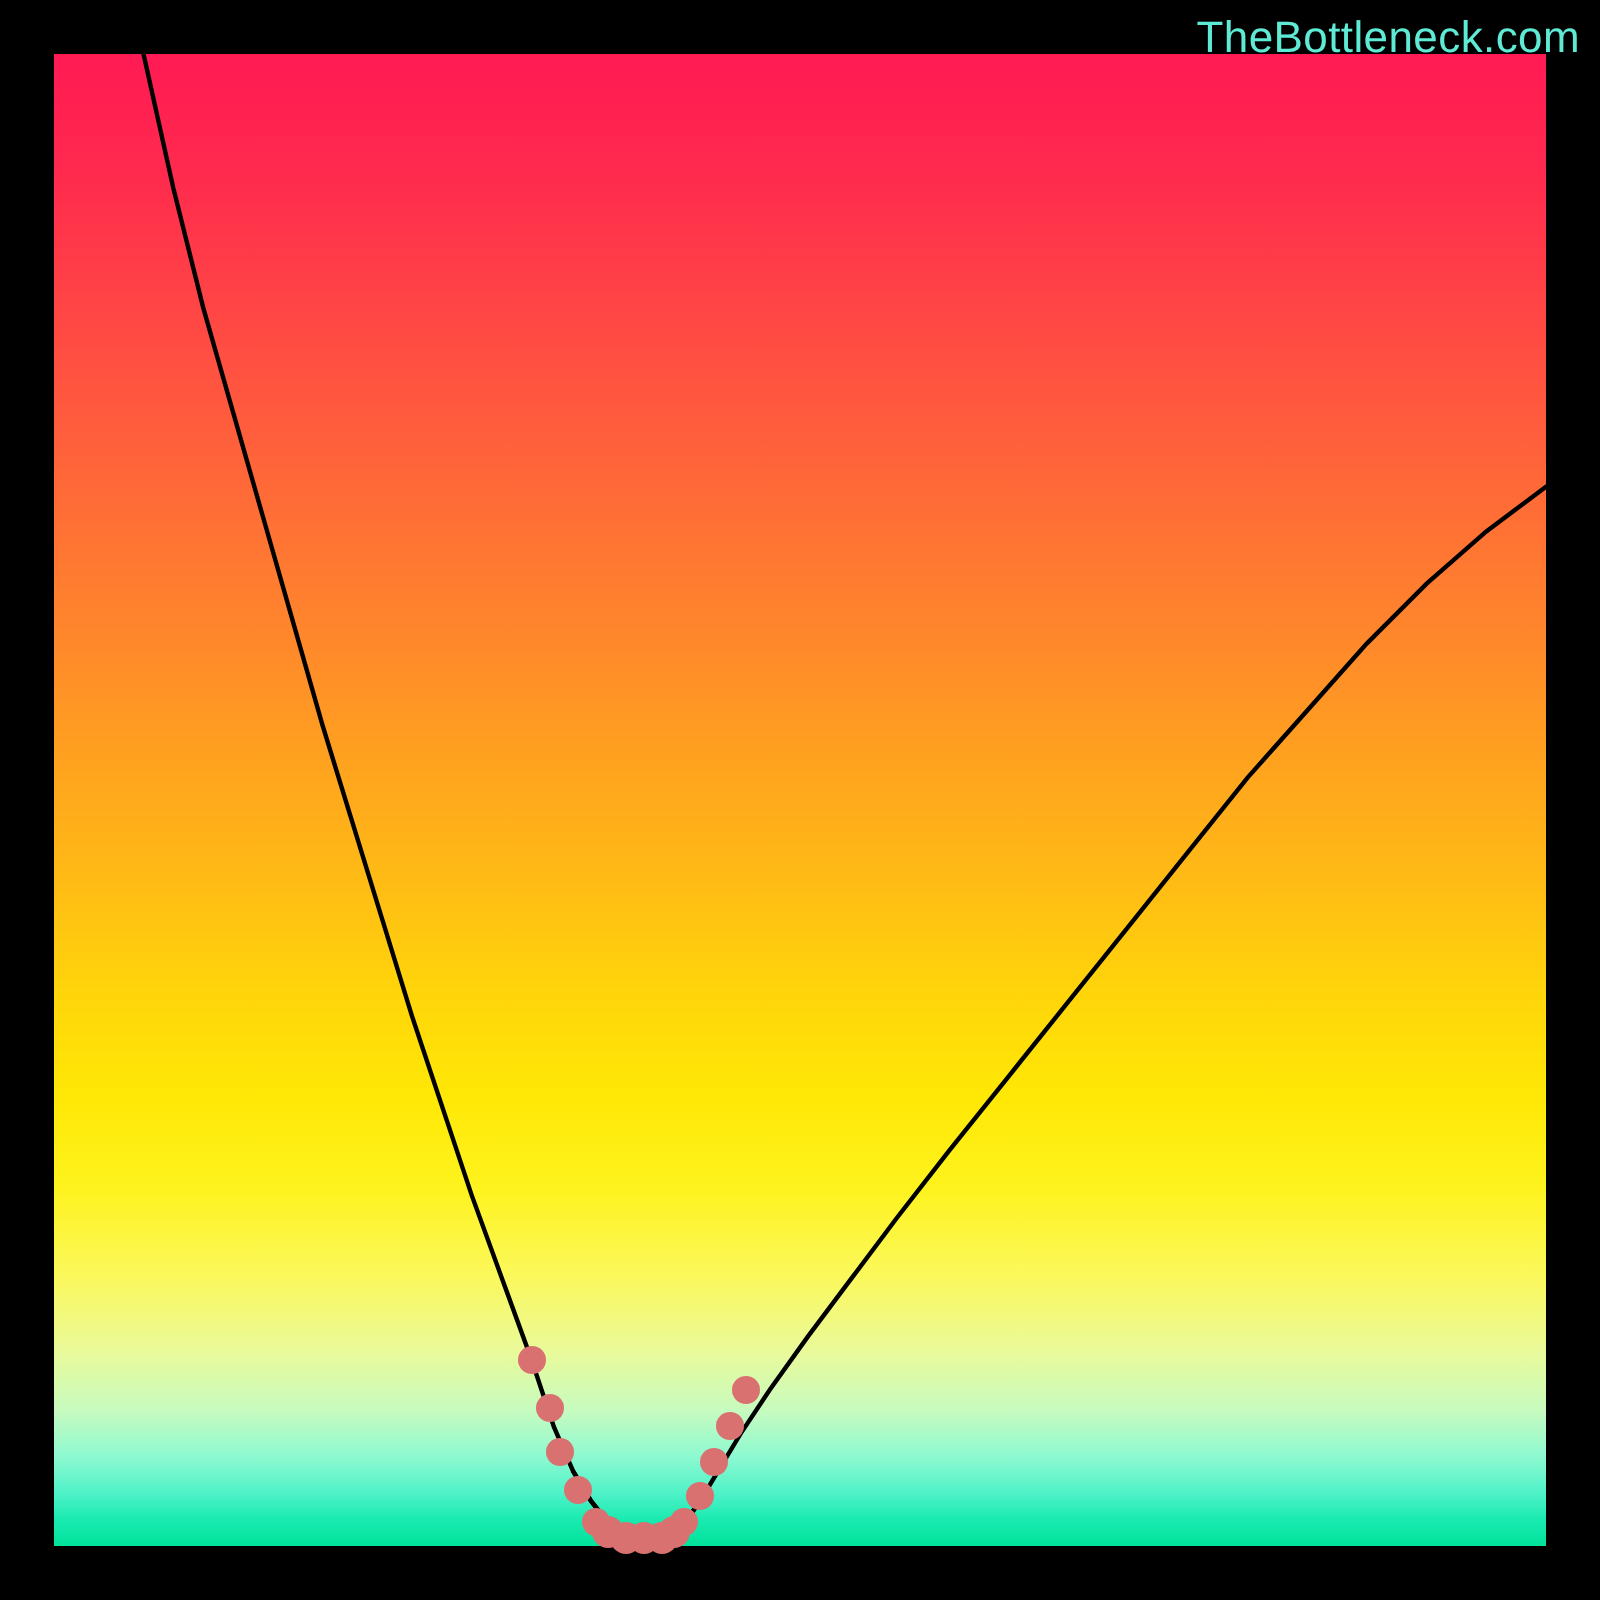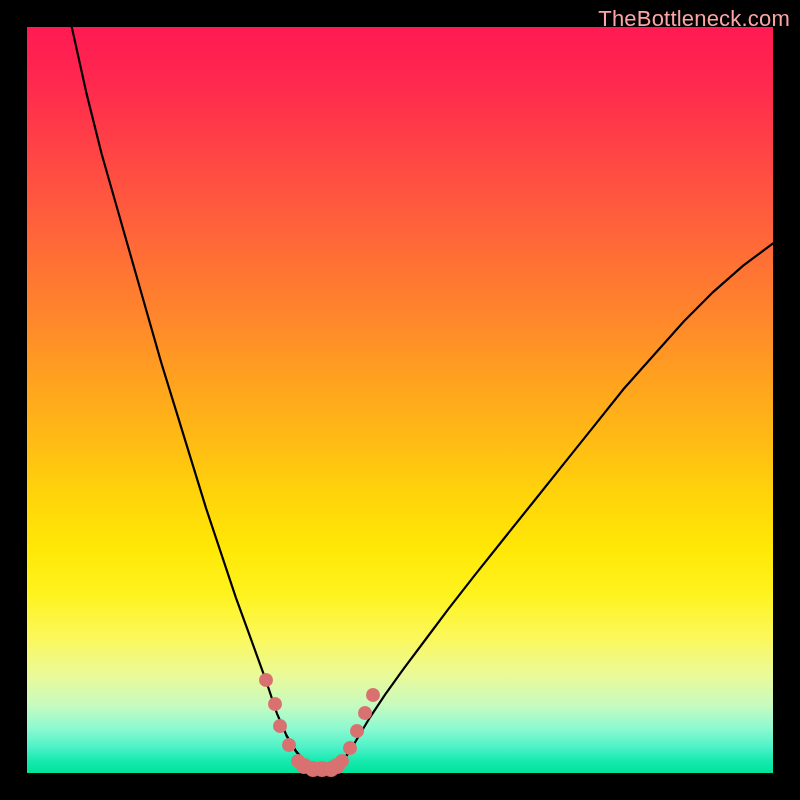--- a/index.html
+++ b/index.html
@@ -35,21 +35,21 @@
       #8df9d0 94%,
       #4ef2c8 96.5%,
       #19eab0 98.25%,
       #00e39a 100%
     );
   }
   .watermark {
     position: absolute;
     top: 6px;
     right: 10px;
-    color: #fca5a5;
+    color: #5eead4;
     font-size: 22px;
     letter-spacing: 0.2px;
     z-index: 30;
   }
   svg.curves {
     position: absolute;
     left: 0;
     top: 0;
     width: 746px;
     height: 746px;

